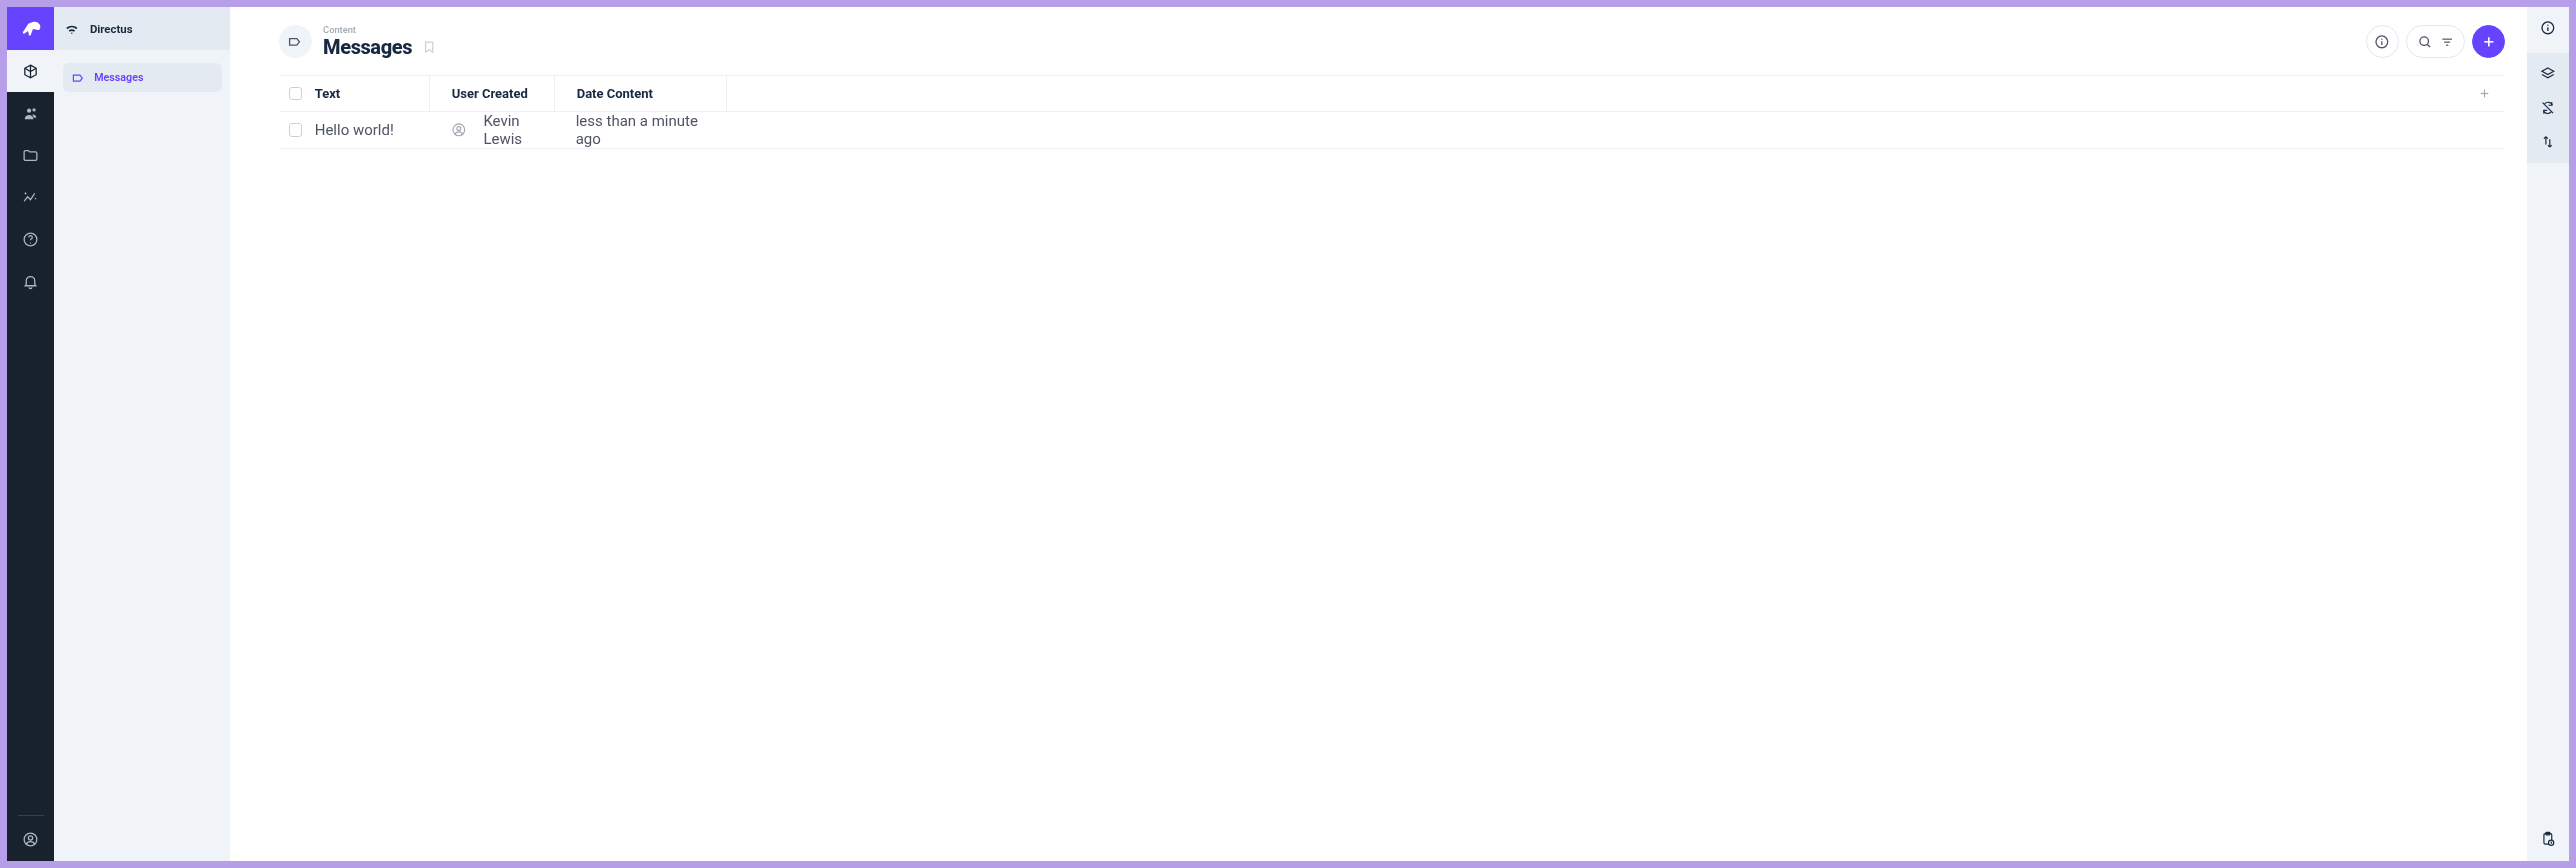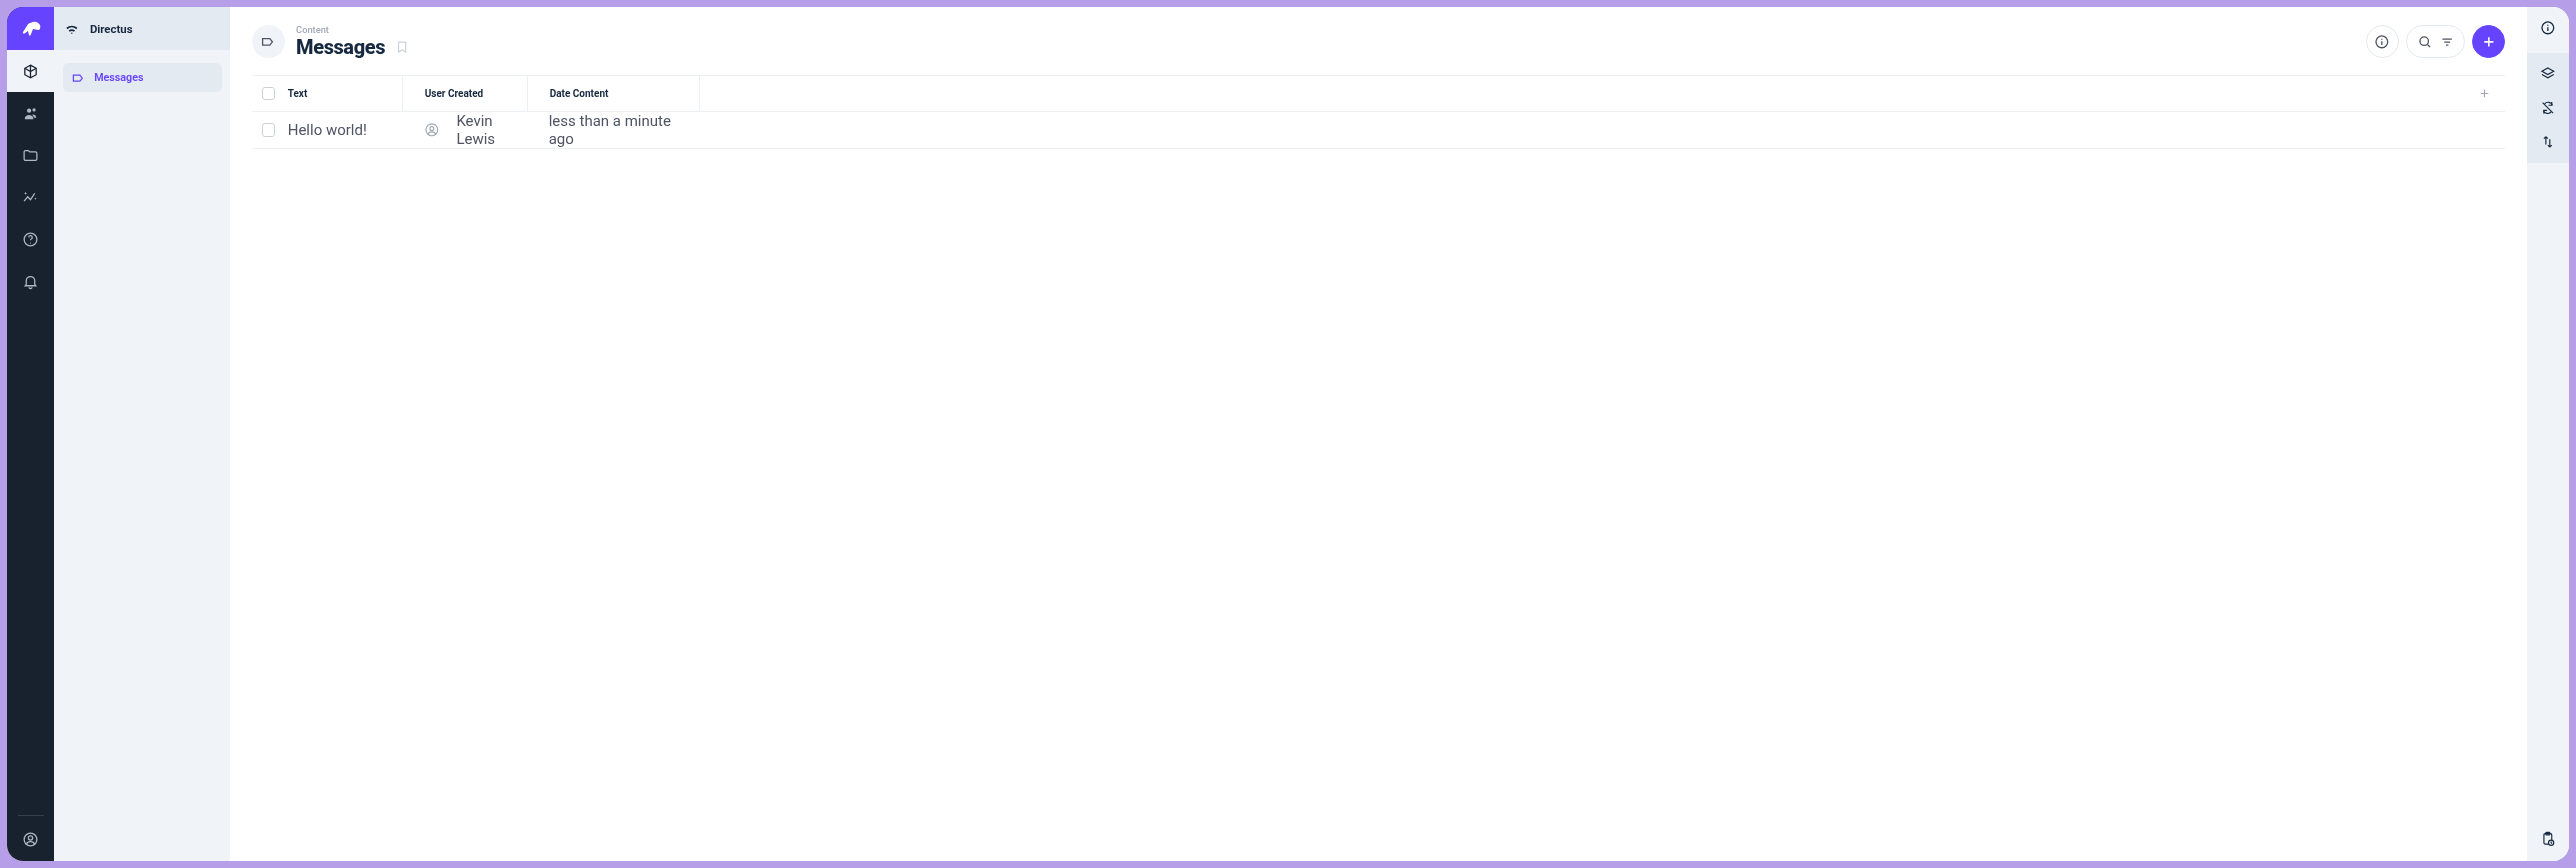--- a/index.html
+++ b/index.html
@@ -8,21 +8,21 @@
     font-family: -apple-system, BlinkMacSystemFont, "Segoe UI", Roboto, "Helvetica Neue", Arial, sans-serif;
     background: #b69ee8;
     padding: 7.2px;
     font-size: 10.7px;
     color: #172940;
   }
   .app-frame {
     width: 100%;
     height: 100%;
     background: #ffffff;
-    border-radius: 16px;
+    border-radius: 0;
     overflow: hidden;
     display: flex;
     position: relative;
   }
 
   
   .rail {
     width: 47px;
     background: #18222f;
     display: flex;
@@ -88,20 +88,21 @@
     cursor: pointer;
   }
 
   
   .main {
     flex: 1;
     background: #ffffff;
     display: flex;
     flex-direction: column;
     min-width: 0;
+    margin-left: 27px;
   }
   .page-header {
     display: flex;
     align-items: center;
     padding: 17px 21.5px 15.7px 21.5px;
     gap: 11.4px;
   }
   .page-header-icon {
     width: 33px; height: 33px;
     border-radius: 50%;
@@ -143,21 +144,21 @@
   .thead, .trow {
     display: grid;
     grid-template-columns: 36px 114px 125px 172px 1fr 31.5px;
     align-items: center;
     min-height: 37px;
     border-bottom: 0.7px solid #eceff3;
   }
   .thead {
     border-top: 0.7px solid #eceff3;
     font-weight: 700;
-    font-size: 10px;
+    font-size: 13px;
     color: #172940;
   }
   .thead .cell.divided {
     border-left: 0.7px solid #eceff3;
     height: 100%;
     display: flex;
     align-items: center;
   }
   .cell { padding: 0 10px 0 0; }
   .cell.first-data { padding-left: 0; }

